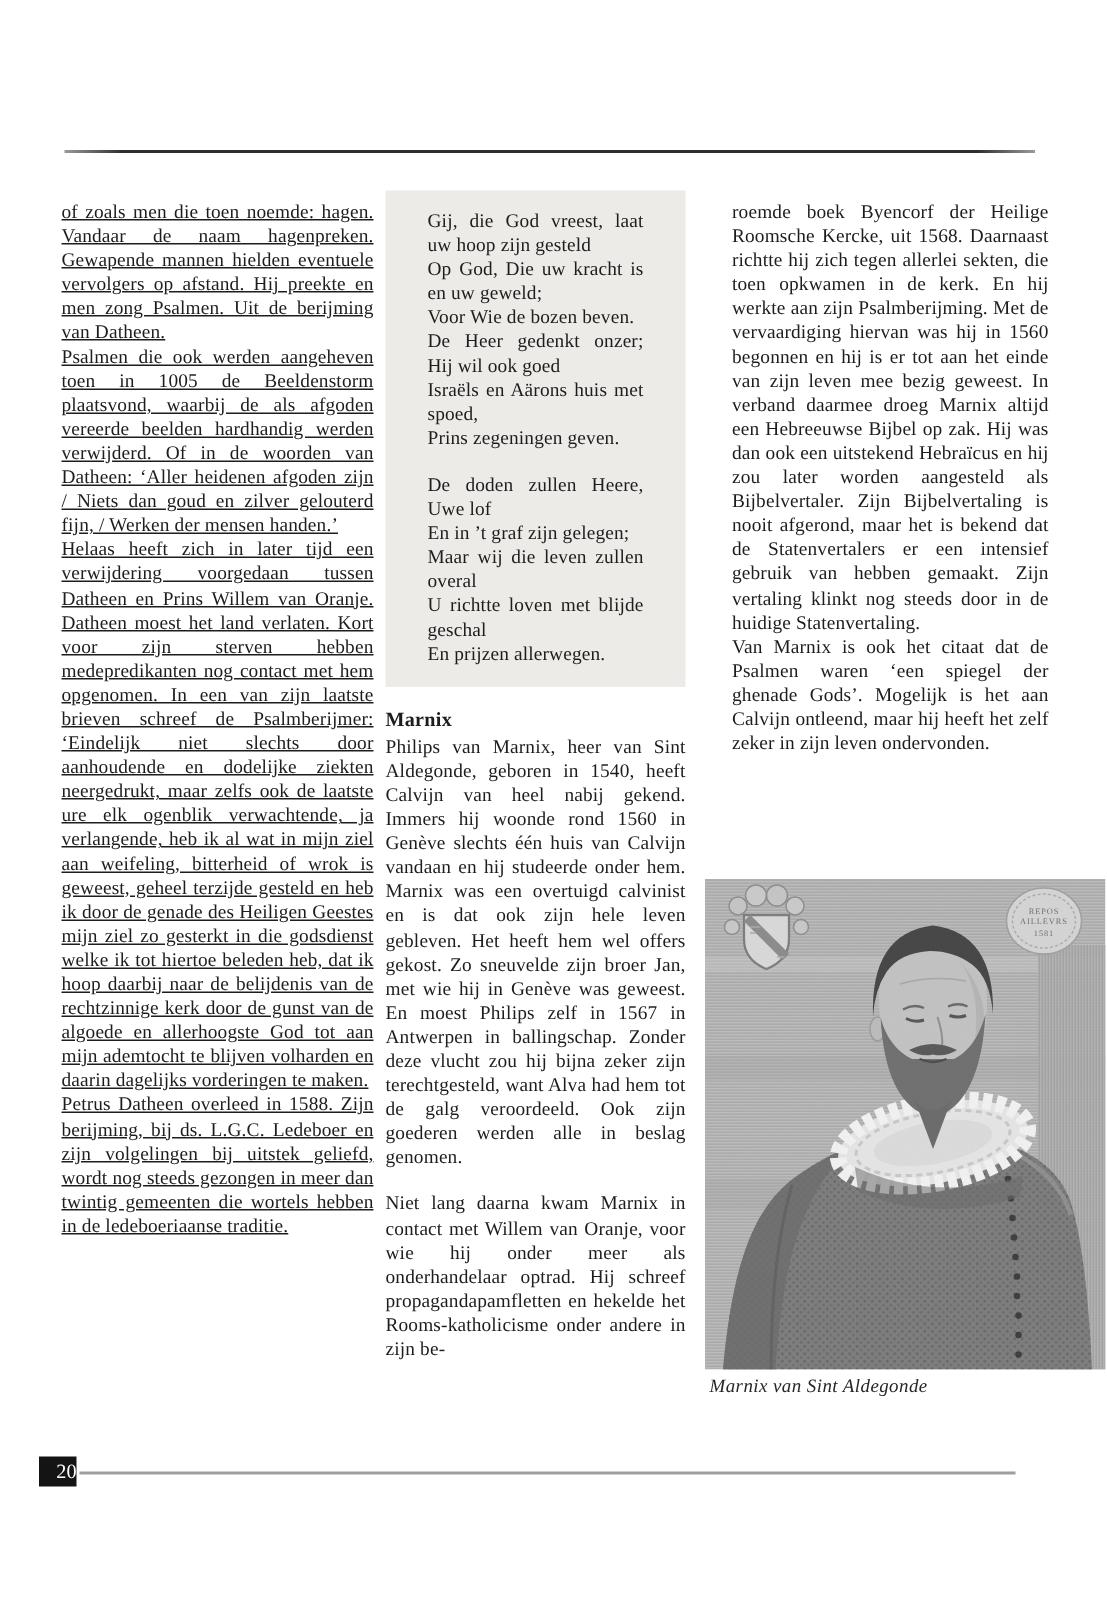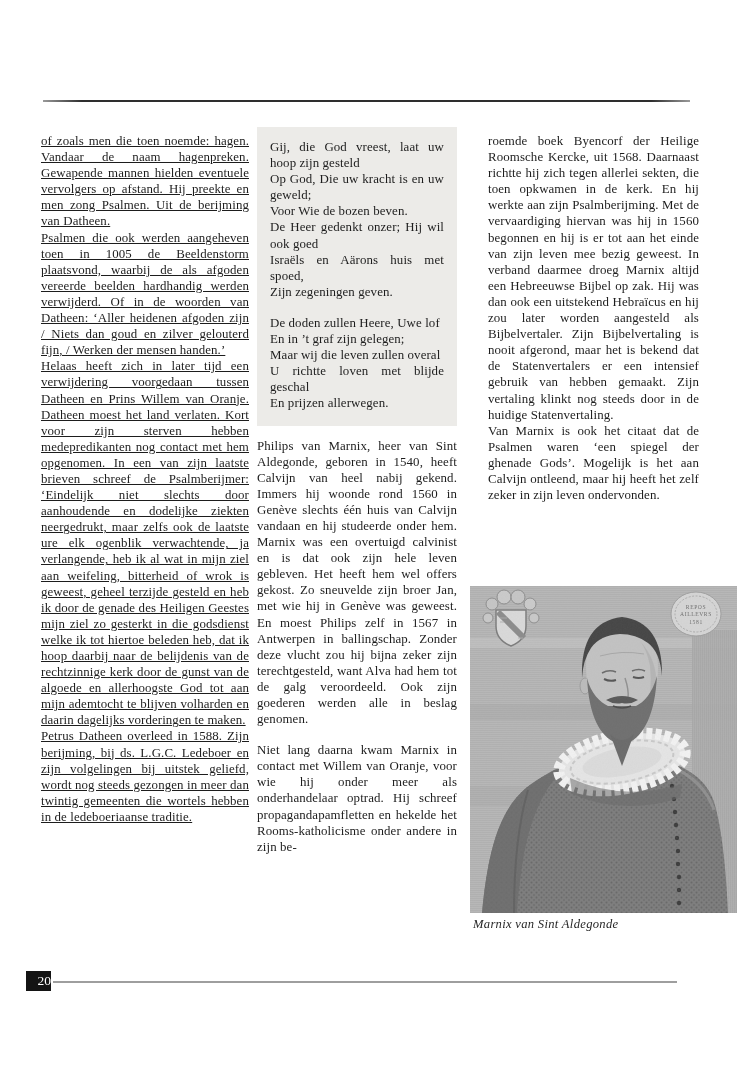--- a/index.html
+++ b/index.html
@@ -7,21 +7,21 @@
         font-family:"Liberation Serif","DejaVu Serif",serif;color:var(--body_text,#1d1d1d);}
   .rule-top{position:absolute;left:43px;top:100px;width:647px;height:2px;
         background:linear-gradient(90deg,#9a9a9a,var(--top_rule,#2e2e2e) 6%,var(--top_rule,#2e2e2e) 94%,#9a9a9a);}
   .rule-bottom{position:absolute;left:53px;top:981px;width:624px;height:2px;background:var(--bottom_rule,#9e9e9e);}
   .col{position:absolute;font-size:12.9px;line-height:16.1px;letter-spacing:0.1px;
        text-align:justify;hyphens:auto;-webkit-hyphens:auto;}
   .col p{margin:0;}
   .col-left{left:41px;top:133px;width:208px;text-decoration:underline;}
   .col-mid{left:257px;top:127px;width:200px;}
   .col-right{left:488px;top:133px;width:211px;}
-  .quote-box{background:var(--quote_box_bg,#ecebe8);padding:12px 13px 14px;margin-bottom:12px;}
+  .quote-box{background:var(--quote_box_bg,#ecebe8);padding:12px 28px 14px;margin-bottom:12px;}
   .vline{text-align:justify;text-align-last:left;}
   .stanza2{margin-top:15px;}
   .heading{font-size:13.4px;font-weight:bold;margin:14px 0 2px;text-align:left;letter-spacing:0.2px;}
   .para-gap{margin-top:15px !important;}
   .portrait{position:absolute;left:470px;top:586px;width:267px;height:327px;margin:0;padding:0;}
   .portrait svg{display:block;}
   .caption{position:absolute;left:473px;top:917px;font-style:italic;font-size:12.6px;
            letter-spacing:0.3px;color:#262626;}
   .page-num{position:absolute;left:26px;top:971px;width:25px;height:20px;
             background:var(--page_number_bg,#141414);color:var(--page_number_text,#ffffff);
@@ -43,30 +43,31 @@
   </div>
 
   <div class="col col-mid">
     <div class="quote-box">
       <div class="stanza">
         <div class="vline">Gij, die God vreest, laat uw hoop zijn gesteld</div>
         <div class="vline">Op God, Die uw kracht is en uw geweld;</div>
         <div class="vline">Voor Wie de bozen beven.</div>
         <div class="vline">De Heer gedenkt onzer; Hij wil ook goed</div>
         <div class="vline">Israëls en Aärons huis met spoed,</div>
-        <div class="vline">Zijn zegeningen geven.</div>
+        <div class="vline">Prins zegeningen geven.</div>
       </div>
       <div class="stanza stanza2">
         <div class="vline">De doden zullen Heere, Uwe lof</div>
         <div class="vline">En in ’t graf zijn gelegen;</div>
         <div class="vline">Maar wij die leven zullen overal</div>
         <div class="vline">U richtte loven met blijde geschal</div>
         <div class="vline">En prijzen allerwegen.</div>
       </div>
     </div>
+    <h3 class="heading">Marnix</h3>
     <p>Philips van Marnix, heer van Sint Aldegonde, geboren in 1540, heeft Calvijn van heel nabij gekend. Immers hij woonde rond 1560 in Genève slechts één huis van Calvijn vandaan en hij studeerde onder hem. Marnix was een overtuigd calvinist en is dat ook zijn hele leven gebleven. Het heeft hem wel offers gekost. Zo sneuvelde zijn broer Jan, met wie hij in Genève was geweest. En moest Philips zelf in 1567 in Antwerpen in ballingschap. Zonder deze vlucht zou hij bijna zeker zijn terechtgesteld, want Alva had hem tot de galg veroordeeld. Ook zijn goederen werden alle in beslag genomen.</p>
     <p class="para-gap">Niet lang daarna kwam Marnix in contact met Willem van Oranje, voor wie hij onder meer als onderhandelaar optrad. Hij schreef propagandapamfletten en hekelde het Rooms-katholicisme onder andere in zijn be-</p>
   </div>
 
   <div class="col col-right">
     <p>roemde boek Byencorf der Heilige Roomsche Kercke, uit 1568. Daarnaast richtte hij zich tegen allerlei sekten, die toen opkwamen in de kerk. En hij werkte aan zijn Psalmberijming. Met de vervaardiging hiervan was hij in 1560 begonnen en hij is er tot aan het einde van zijn leven mee bezig geweest. In verband daarmee droeg Marnix altijd een Hebreeuwse Bijbel op zak. Hij was dan ook een uitstekend Hebraïcus en hij zou later worden aangesteld als Bijbelvertaler. Zijn Bijbelvertaling is nooit afgerond, maar het is bekend dat de Statenvertalers er een intensief gebruik van hebben gemaakt. Zijn vertaling klinkt nog steeds door in de huidige Statenvertaling.</p>
     <p>Van Marnix is ook het citaat dat de Psalmen waren ‘een spiegel der ghenade Gods’. Mogelijk is het aan Calvijn ontleend, maar hij heeft het zelf zeker in zijn leven ondervonden.</p>
   </div>
 
   <figure class="portrait">

